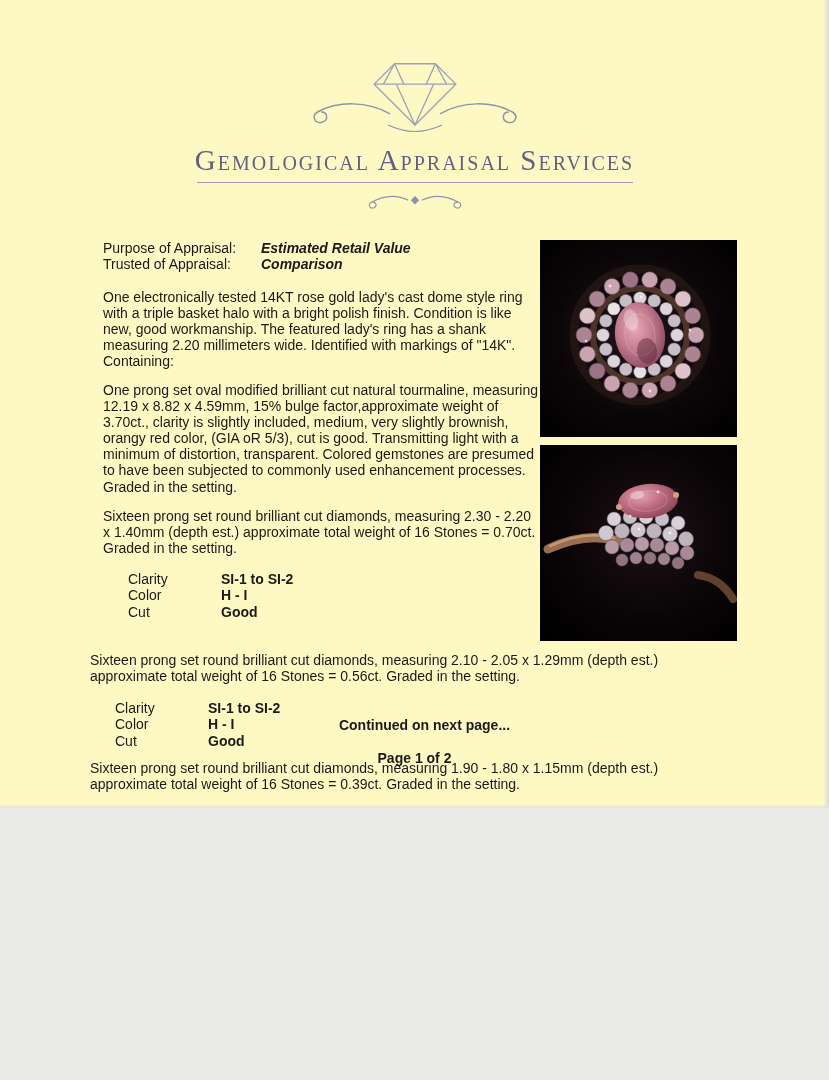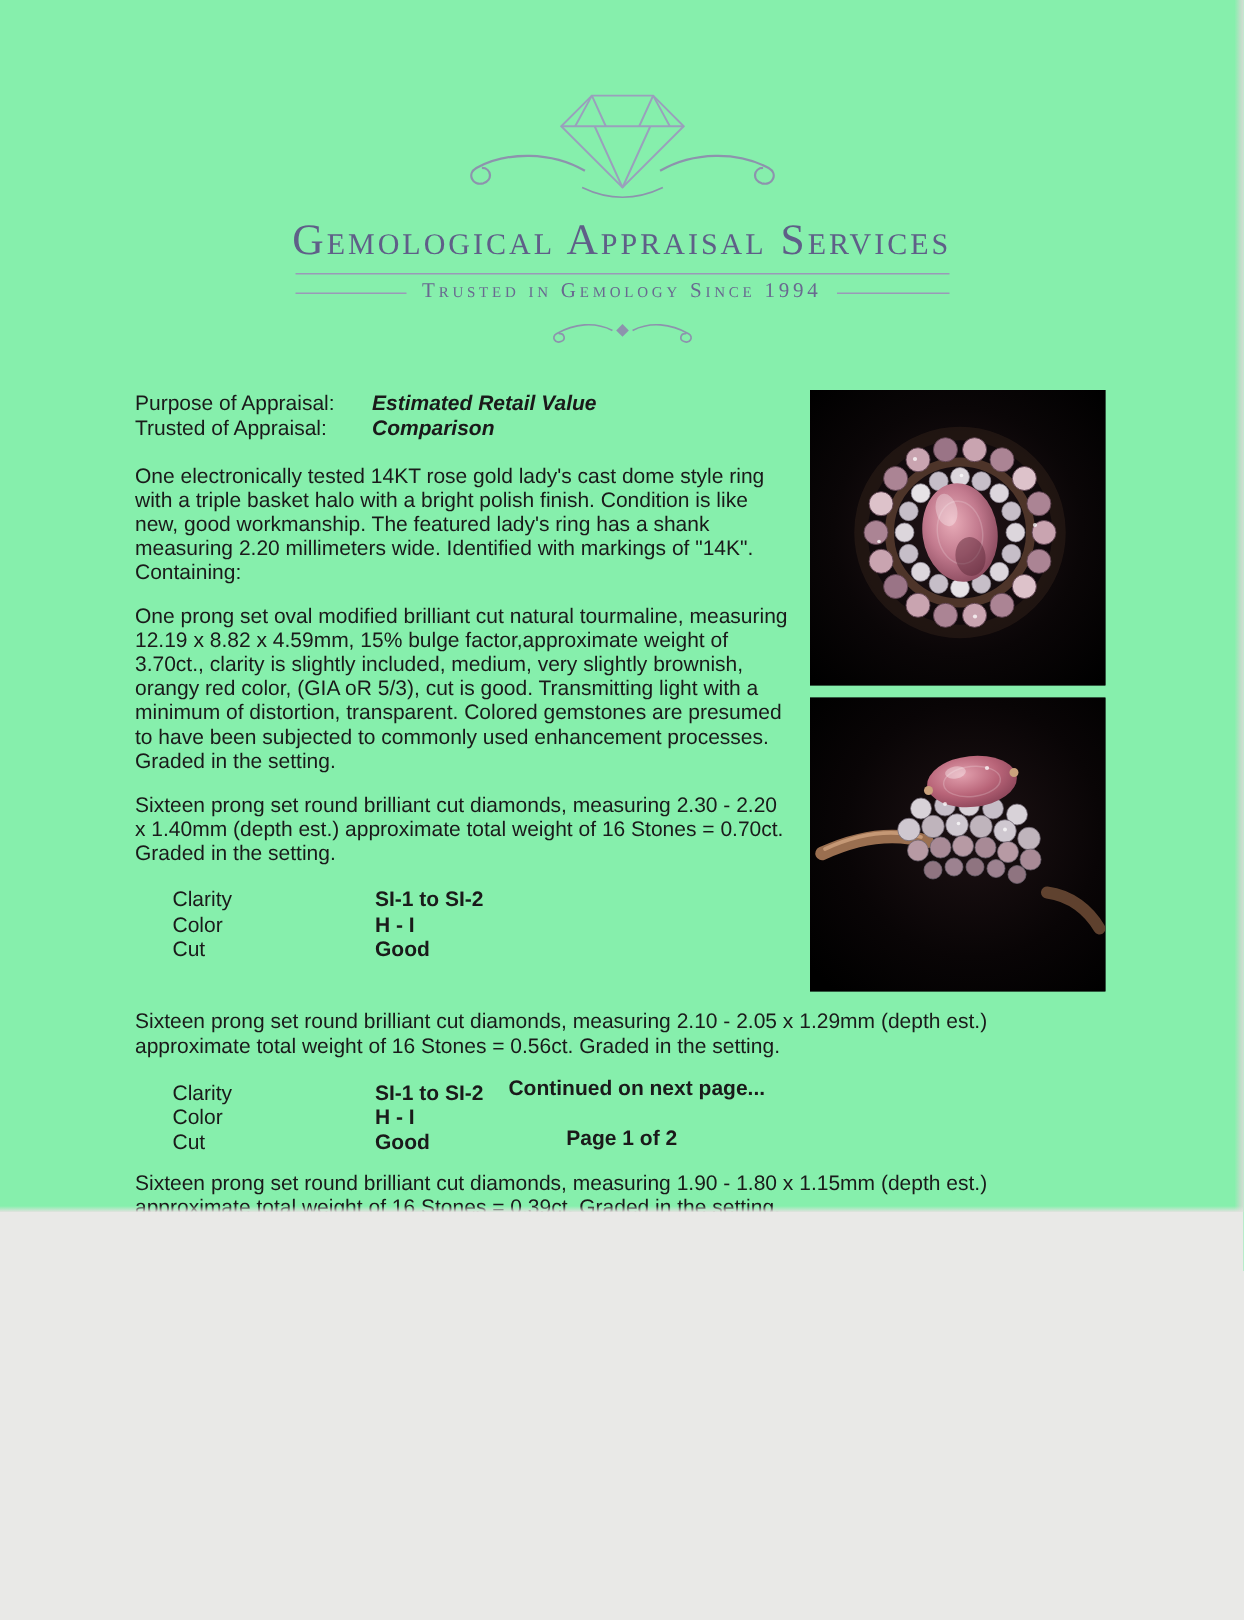--- a/index.html
+++ b/index.html
@@ -1,19 +1,19 @@
 <!DOCTYPE html>
 <html><head>
 <meta charset="utf-8">
 <style>
   * { margin:0; padding:0; box-sizing:border-box; }
   html,body { background:#e9e9e7; }
   .page {
     width:829px; height:808px; margin:0 auto; position:relative;
-    background:#86efac; overflow:hidden; color:#1a1a1a;
+    background:#fef9c3; overflow:hidden; color:#1a1a1a;
     font-family:"Liberation Sans", sans-serif; font-size:14px; line-height:1.15;
   }
   .scan-edge-right { position:absolute; top:0; right:0; width:6px; height:100%;
     background:linear-gradient(to left,#d9d9d6,rgba(217,217,214,0)); }
   .scan-edge-bottom { position:absolute; left:0; bottom:0; width:100%; height:4px;
     background:linear-gradient(to top,#e2e2df,rgba(226,226,223,0)); }
 
   
   .logo { margin-top:56px; text-align:center; }
   .diamond-art { display:block; margin:0 auto; width:232px; height:86px; }
@@ -25,36 +25,36 @@
   .tagline-row { display:flex; align-items:center; width:436px; margin:0 auto; gap:10px; }
   .tl-line { flex:1; height:1px; background:#9a9ab8; }
   .tagline {
     font-family:"Liberation Serif", serif; font-variant:small-caps;
     font-size:14px; letter-spacing:2.5px; color:#696990; white-space:nowrap;
   }
   .flourish { display:block; margin:7px auto 0; width:112px; height:22px; }
 
   
   .content { margin-top:28px; padding:0 92px 0 90px; }
-  .top-region { display:flex; justify-content:space-between; }
+  .top-region { display:flex; justify-content:flex-end;margin-left:32px; }
   .left-col { width:437px; flex:none; }
   .photo-col { width:197px; flex:none; }
   .photo { display:block; width:197px; background:#000; }
   .photo + .photo { margin-top:8px; }
 
   .kv { margin-bottom:16px; }
   .kv-row { display:flex; }
   .kv-label { width:158px; flex:none; }
   .kv-value { font-weight:bold;font-style:italic; }
 
   .para { white-space:pre-line; margin-bottom:13px; }
   .para.wide { margin-top:11px; margin-bottom:0; }
 
   .grade { padding-left:25px; margin-top:15px; }
-  .grade-row { display:flex; line-height:1.18;gap:42px; }
+  .grade-row { display:flex; line-height:1.18; }
   .g-label { width:93px; flex:none; }
   .g-value { font-weight:bold; }
 
   .doc-footer { position:absolute; left:0; bottom:42px; width:100%; text-align:center; }
   .continued { font-weight:bold; margin-bottom:17px;padding-left:20px; }
   .page-num { font-weight:bold; }
 </style>
 </head>
 <body>
 
@@ -72,25 +72,20 @@
         <path d="M105,30 L125,74 M145,30 L125,74"></path>
       </g>
       <g fill="none" stroke="#8d93ad" stroke-width="1.6">
         <path d="M98,62 C74,48 42,48 20,60 c-7,4 -3,13 5,11 c7,-2 6,-11 -1,-11"></path>
         <path d="M152,62 C176,48 208,48 230,60 c7,4 3,13 -5,11 c-7,-2 -6,-11 1,-11"></path>
         <path d="M96,74 q29,14 58,0" stroke-width="1.2"></path>
       </g>
     </svg>
     <div class="brand">Gemological Appraisal Services</div>
     <div class="logo-rule"></div>
-    <div class="tagline-row">
-      <span class="tl-line"></span>
-      <span class="tagline">Trusted in Gemology Since 1994</span>
-      <span class="tl-line"></span>
-    </div>
     <svg class="flourish" viewBox="0 0 150 26" aria-hidden="true">
       <rect x="71" y="8" width="8" height="8" transform="rotate(45 75 12)" fill="#8d93ad"></rect>
       <g fill="none" stroke="#8d93ad" stroke-width="1.5">
         <path d="M66,12 C50,4 32,6 16,15 c-5,3 -1,9 4,7 c5,-2 3,-8 -2,-7"></path>
         <path d="M84,12 C100,4 118,6 134,15 c5,3 1,9 -4,7 c-5,-2 -3,-8 2,-7"></path>
       </g>
     </svg>
   </header>
 
   <main class="content">

